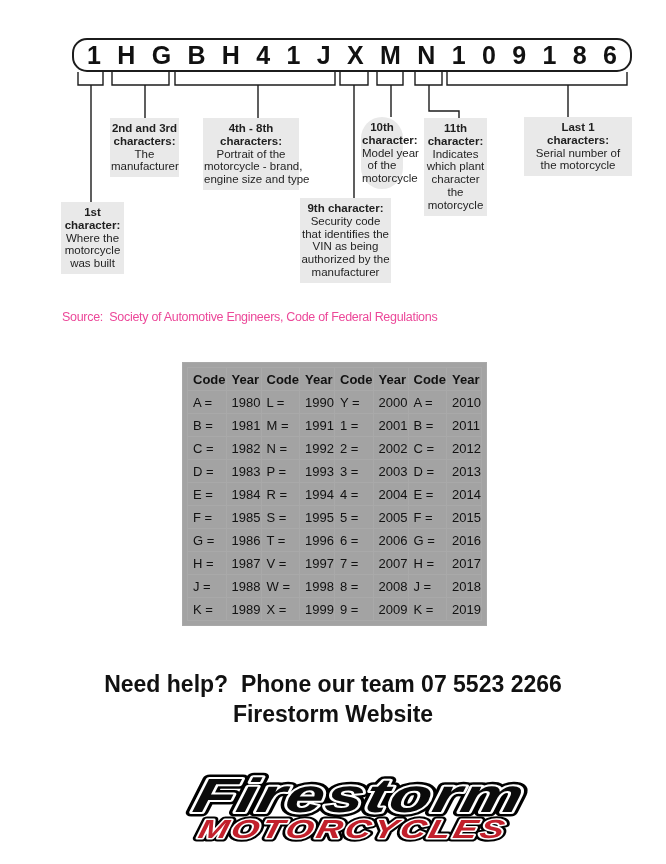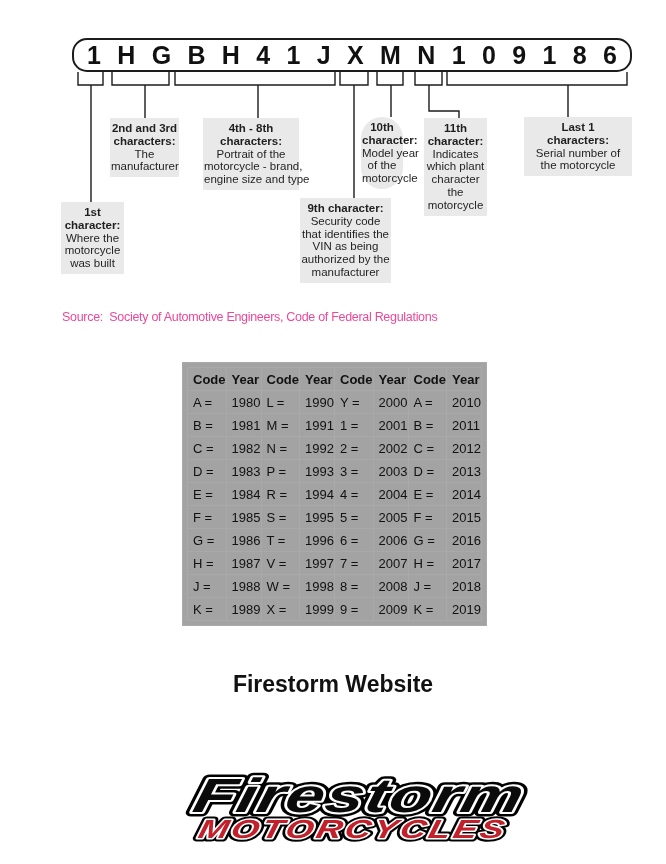--- a/index.html
+++ b/index.html
@@ -270,20 +270,21 @@
             <td>9 =</td>
             <td>2009</td>
             <td>K =</td>
             <td>2019</td>
           </tr>
         </tbody>
       </table>
   </div>
 
   <div class="help">
+      <div>Need help?  Phone our team 07 5523 2266</div>
       <div>Firestorm Website</div>
     </div>
 
   <div class="logo">
     <svg width="400" height="95" viewBox="0 0 400 95">
       <g transform="translate(14,0) skewX(-13)">
         <text class="brand outline" x="40" y="48" textLength="330" lengthAdjust="spacingAndGlyphs">Firestorm</text>
         <text class="sub outline" x="52" y="74" textLength="308" lengthAdjust="spacingAndGlyphs">MOTORCYCLES</text>
         <text class="brand main" x="40" y="48" textLength="330" lengthAdjust="spacingAndGlyphs">Firestorm</text>
         <text class="sub main" x="52" y="74" textLength="308" lengthAdjust="spacingAndGlyphs">MOTORCYCLES</text>

